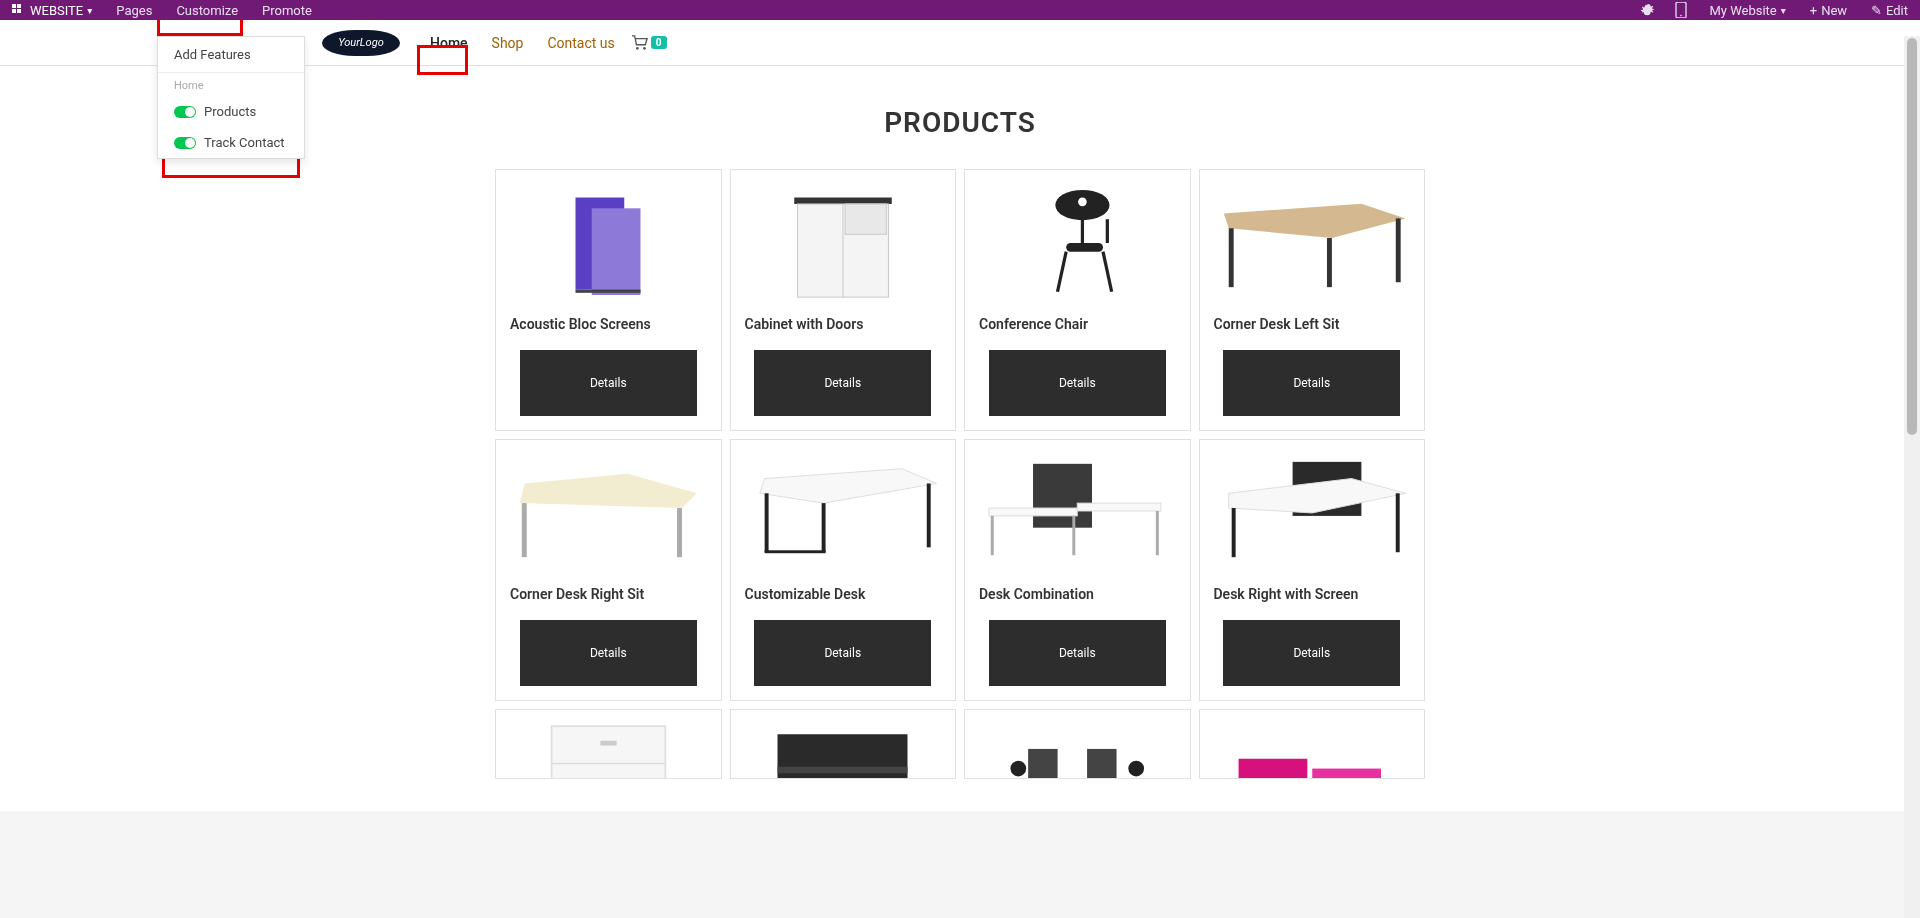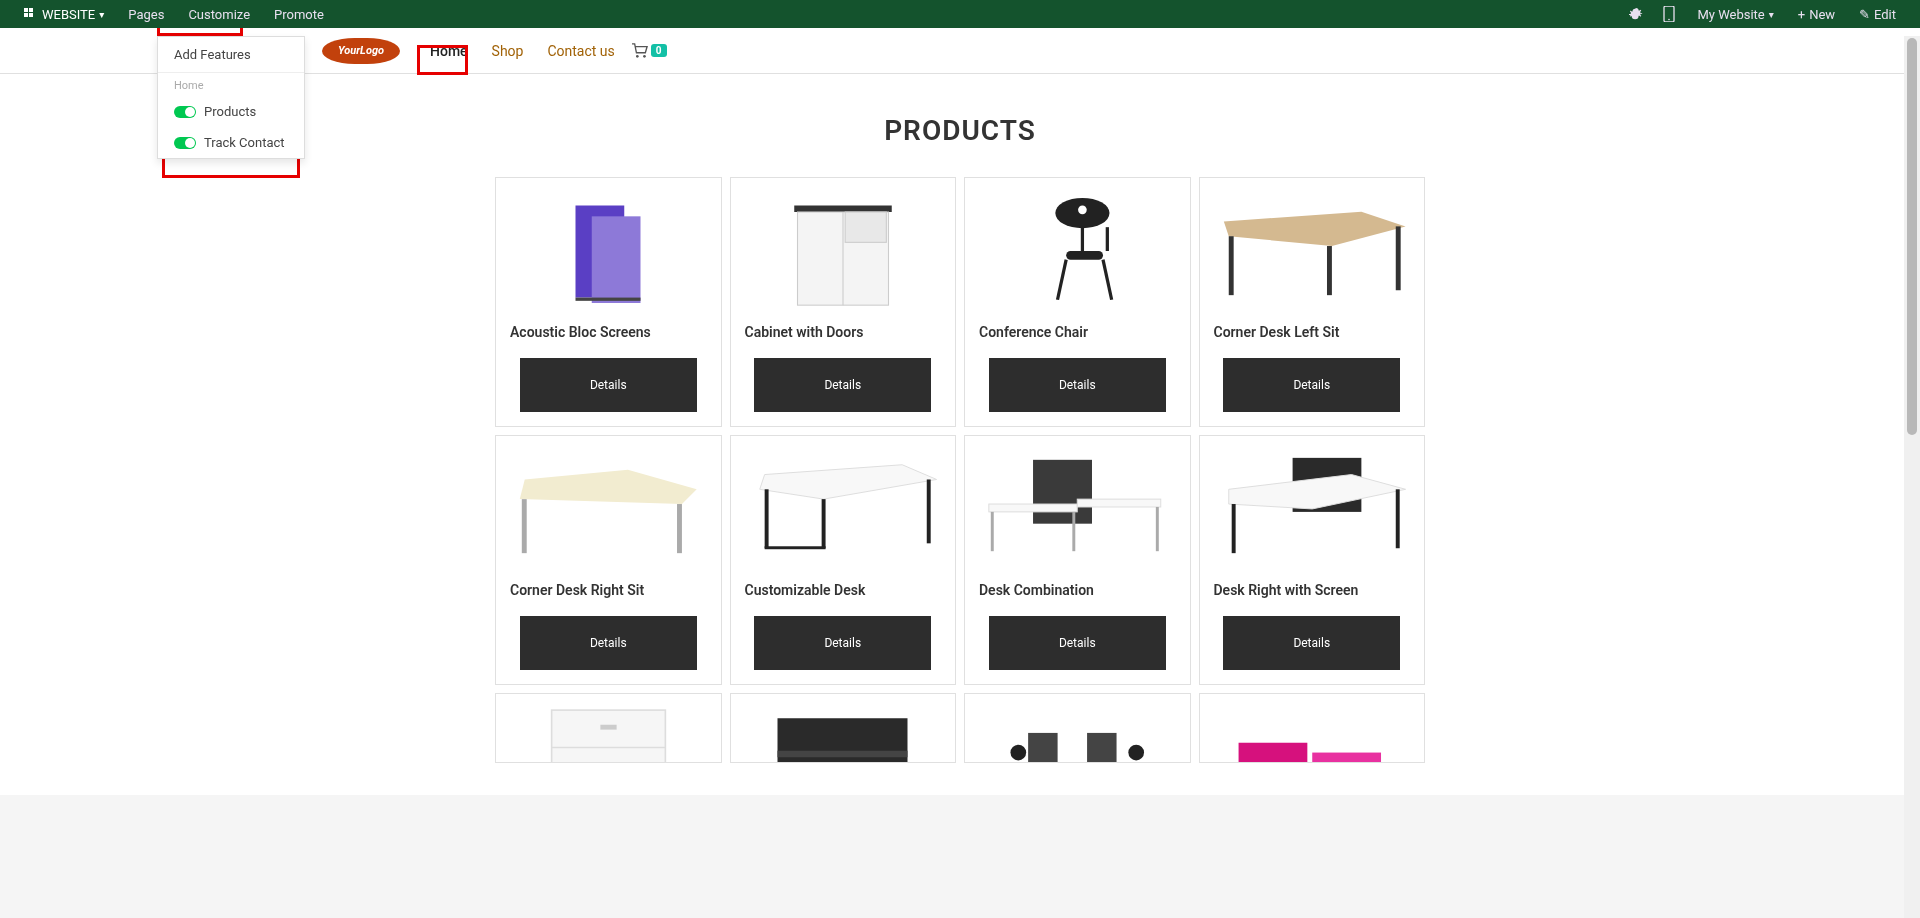--- a/index.html
+++ b/index.html
@@ -1,54 +1,54 @@
 <!DOCTYPE html>
 <html><head>
 <meta charset="utf-8">
 <style>
 *{box-sizing:border-box;margin:0;padding:0;font-family:-apple-system,BlinkMacSystemFont,"Segoe UI",Roboto,sans-serif}
 body{background:#f5f5f5;overflow-x:hidden}
-.topbar{background:#14532d;height:28px;display:flex;align-items:center;color:#fff;font-size:13px;padding:0 12px;position:relative;z-index:10}
+.topbar{background:#701a75;height:20px;display:flex;align-items:center;color:#fff;font-size:13px;padding:0 0;position:relative;z-index:10}
 .topbar-left{display:flex;align-items:center;gap:0}
 .topbar-item{padding:0 12px;height:36px;display:flex;align-items:center;cursor:pointer;color:#e8e0f0}
 .topbar-item.website{color:#fff}
 .grid-icon{width:12px;height:12px;display:inline-block;margin-right:6px}
 .grid-icon svg{display:block}
 .caret{margin-left:4px;font-size:10px}
 .topbar-right{margin-left:auto;display:flex;align-items:flex-end}
 .topbar-icon{padding:0 10px;height:36px;display:flex;align-items:center;cursor:pointer}
 .highlight-box{position:absolute;border:3px solid #e60000;pointer-events:none}
 .hi-customize{left:157px;top:0;width:86px;height:36px}
 .dropdown{position:absolute;top:36px;left:157px;width:148px;background:#fff;border:1px solid #ddd;box-shadow:0 4px 8px rgba(0,0,0,.1);z-index:9}
 .dropdown-item{padding:10px 16px;font-size:13px;color:#444;cursor:pointer}
 .dropdown-section{padding:6px 16px 4px;font-size:11px;color:#aaa}
 .dropdown-hr{border:0;border-top:1px solid #eee}
 .toggle-row{display:flex;align-items:center;padding:8px 16px;font-size:13px;color:#444;gap:8px;cursor:pointer}
 .toggle{width:22px;height:12px;background:#00c851;border-radius:10px;position:relative;flex-shrink:0}
 .toggle::after{content:"";position:absolute;right:1px;top:1px;width:10px;height:10px;background:#fff;border-radius:50%}
 .hi-products{left:163px;top:160px;width:128px;height:37px}
 .sitebar{background:#fff;height:46px;border-bottom:1px solid #e0e0e0;display:flex;align-items:center;padding:0 0 0 322px}
 .sitebar-inner{width:910px;display:flex;align-items:center}
-.logo{width:78px;height:26px;background:#c2410c;border-radius:50%/60%;display:flex;align-items:center;justify-content:center;color:#fff;font-size:11px;font-style:italic;font-weight:bold;margin-right:18px}
+.logo{width:78px;height:26px;background:#0f172a;border-radius:50%/60%;display:flex;align-items:center;justify-content:center;color:#fff;font-size:11px;font-style:italic;font-weight:normal;margin-right:18px}
 .nav-link{padding:8px 12px;font-size:14px;color:#a16207;cursor:pointer}
 .nav-link.active{color:#222;font-weight:500}
 .hi-home{left:417px;top:45px;width:51px;height:30px;z-index:5}
 .cart{display:flex;align-items:center;margin-left:4px;cursor:pointer;color:#666}
 .cart-badge{background:#13c0a6;color:#fff;font-size:10px;padding:1px 5px;border-radius:3px;margin-left:2px;font-weight:bold}
 .sitebar-right{margin-left:auto;display:flex;align-items:center;gap:14px}
 .user-drop{font-size:14px;color:#333;font-weight:500;cursor:pointer}
 .contact-btn{background:#13c0a6;color:#fff;padding:10px 18px;border-radius:4px;font-size:14px;font-weight:500;cursor:pointer;border:none}
 .main{background:#fff;padding:40px 0 20px;margin:0}
 .section-title{text-align:center;font-size:28px;font-weight:600;color:#333;letter-spacing:1px;margin-bottom:30px}
 .products-grid{width:930px;margin:12px auto;display:grid;grid-template-columns:repeat(4,1fr);gap:8px}
 .product-card{border:1px solid #e0e0e0;padding:8px 14px 14px;background:#fff}
 .product-img{width:100%;height:130px;display:flex;align-items:center;justify-content:center;margin-bottom:8px}
 .product-img svg{max-width:100%;max-height:100%}
 .product-name{font-size:14px;font-weight:600;color:#333;margin-bottom:18px}
-.details-btn{width:90%;margin:0 auto;display:block;background:#2d2d2d;color:#fff;border:none;padding:20px 0;font-size:12px;cursor:pointer}
+.details-btn{width:90%;margin:0 auto;display:block;background:#2d2d2d;color:#fff;border:none;padding:26px 0;font-size:12px;cursor:pointer}
 .scroll-track{position:fixed;right:0;top:36px;width:16px;height:calc(100% - 36px);background:#f0f0f0}
 .scroll-thumb{width:10px;margin:2px auto;height:45%;background:#b8b8b8;border-radius:5px}
 </style>
 </head>
 <body>
 
 <div class="topbar">
   <div class="topbar-left">
     <div class="topbar-item website">
       <span class="grid-icon">

